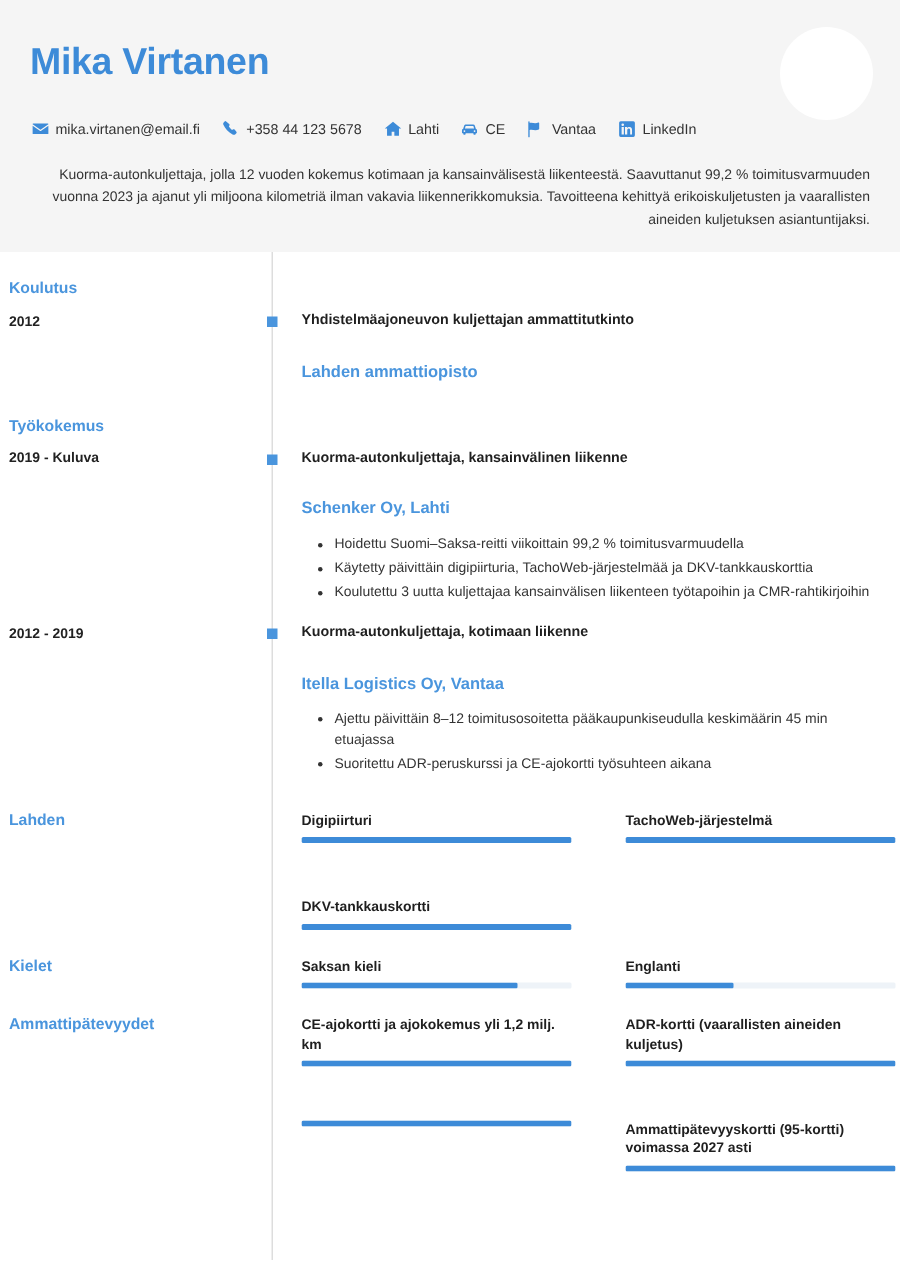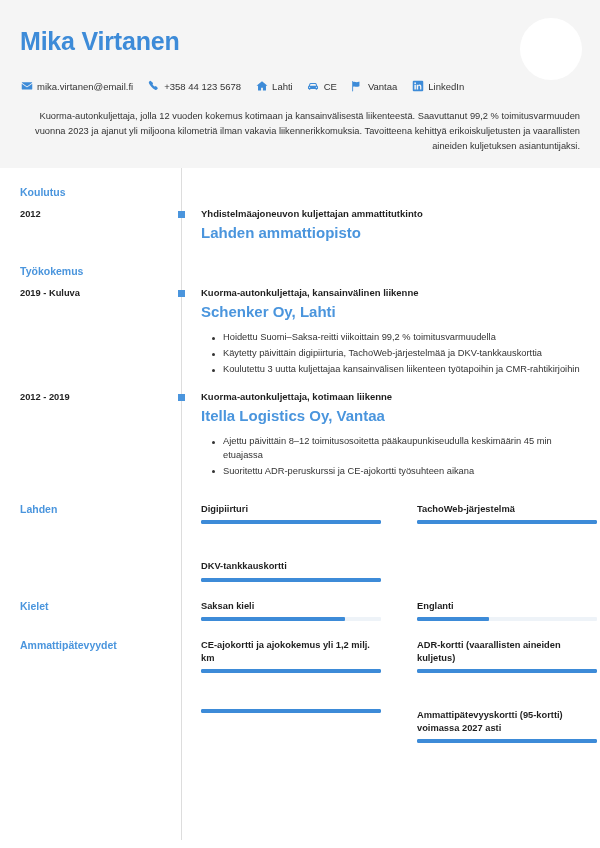--- a/index.html
+++ b/index.html
@@ -101,21 +101,21 @@
 
   .section {
     position: relative;
     display: flex;
     width: 100%;
   }
 
   .col-left {
     width: 181px;
     flex: 0 0 181px;
-    padding-left: 20px;
+    padding-left: 6px;
     padding-right: 8px;
   }
 
   .col-right {
     flex: 1 1 auto;
     padding-left: 20px;
     padding-right: 18px;
     position: relative;
   }
 
@@ -146,24 +146,24 @@
   .entry { position: relative; }
 
   .entry-title {
     font-size: 9.5px;
     font-weight: bold;
     color: #1f1f1f;
     line-height: 1.35;
   }
 
   .entry-sub {
-    font-size: 15px;
+    font-size: 11px;
     font-weight: bold;
     color: #4a95dd;
-    margin-top: 2px;
+    margin-top: 20px;
     line-height: 1.35;
   }
 
   .bullets {
     margin-top: 9px;
     padding-left: 22px;
     list-style: none;
   }
 
   .bullets li {

